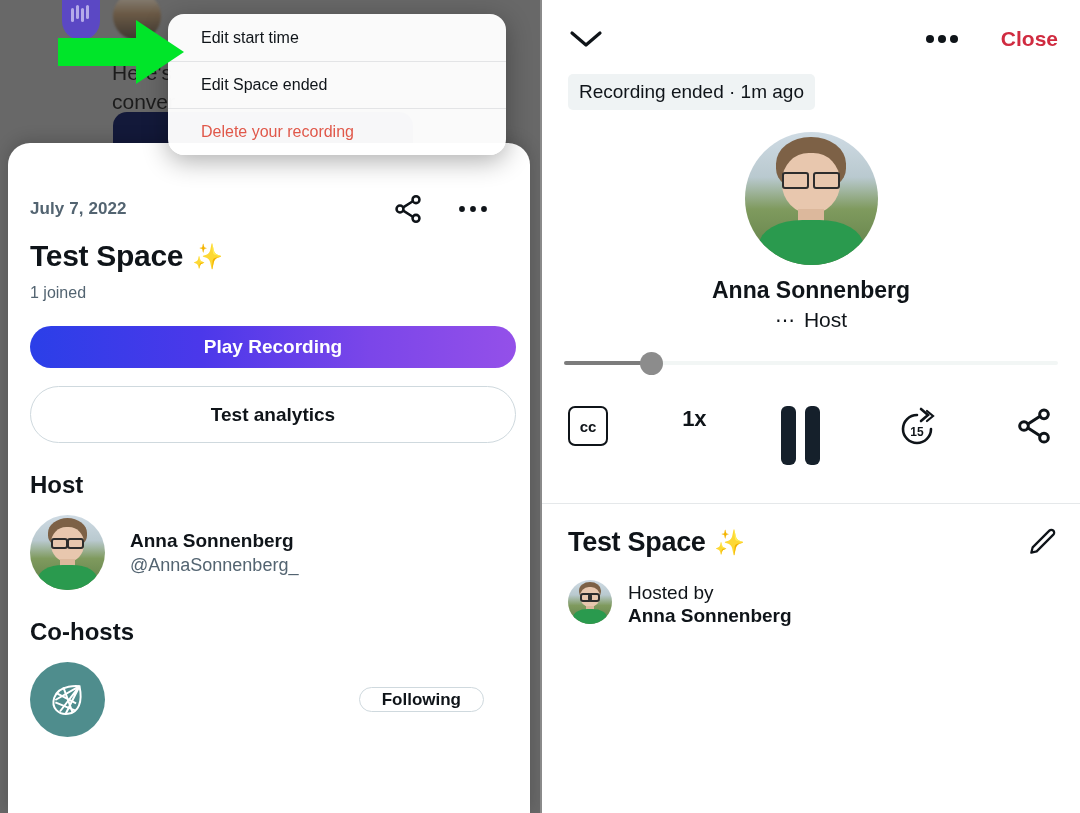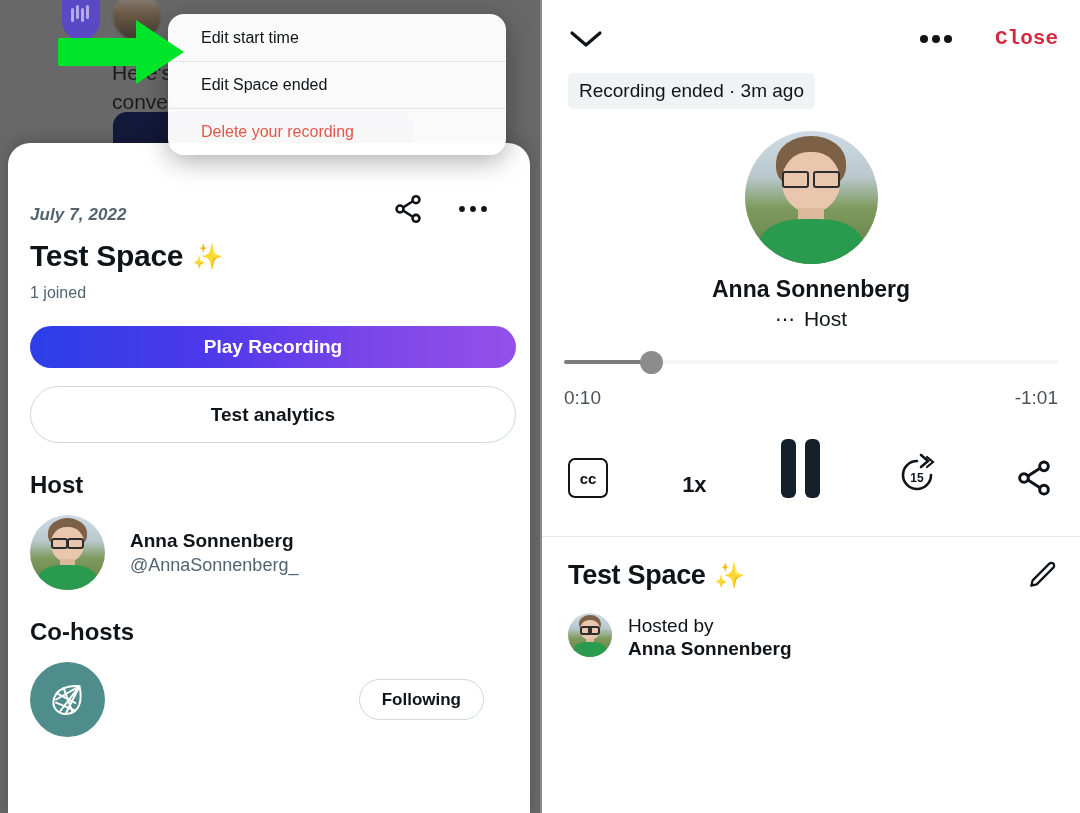--- a/index.html
+++ b/index.html
@@ -88,23 +88,22 @@
     position: absolute; left: 8px; top: 143px;
     width: 522px; height: 670px;
     background: #ffffff;
     border-radius: 22px 22px 0 0;
     box-shadow: 0 -3px 16px rgba(0,0,0,.18);
     z-index: 20;
     padding: 0 22px;
     overflow: hidden;
   }
   .sheet-top {
-    display: flex; align-items: flex-end; justify-content: space-between;
+    display: flex; align-items: center; justify-content: space-between;
     padding-top: 50px;
-    font-style: italic;
   }
   .sheet-date { font-size: 17px; color: #536471; font-weight: 600; letter-spacing: .1px; }
   .sheet-top-icons { display: flex; align-items: center; gap: 34px; padding-right: 20px; }
   .icon-btn { cursor: pointer; display: flex; align-items: center; justify-content: center; }
   .sheet-title {
     font-size: 30px; font-weight: bold; color: #0f1419;
     margin-top: 14px; letter-spacing: -0.3px;
     display: flex; align-items: center; gap: 9px;
   }
   .sparkle { font-size: 25px; }
@@ -128,21 +127,21 @@
   }
 
   .sect-head { font-size: 24px; font-weight: bold; color: #0f1419; margin-top: 28px; }
   .person-row { display: flex; align-items: center; margin-top: 16px; }
   .person-row .av { width: 75px; height: 75px; border-radius: 50%; overflow: hidden; flex: none; }
   .person-meta { margin-left: 25px; }
   .p-name { font-size: 19px; font-weight: bold; color: #0f1419; }
   .p-handle { font-size: 18px; color: #536471; margin-top: 3px; }
   .follow-btn {
     margin-left: auto; margin-right: 24px;
-    height: 41px; padding: 0 22px;
+    height: 25px; padding: 0 22px;
     border: 1px solid #cfd9de; border-radius: 21px;
     background: #fff; font-family: inherit;
     font-size: 17px; font-weight: bold; color: #0f1419; cursor: pointer;
   }
 
   
   .portrait { width: 100%; height: 100%; position: relative;
     background: linear-gradient(180deg,#cfdbe4 0%,#b9c9cf 34%,#7f9a5e 58%,#5d7d46 100%); }
   .portrait .hair { position: absolute; left: 24%; top: 4%; width: 52%; height: 40%;
     border-radius: 50% 50% 42% 42%; background: #7d6146; }
@@ -169,21 +168,21 @@
     background: #fff;
     border-left: 2px solid #8a8a8a;
   }
   .rp-topbar {
     display: flex; align-items: center; justify-content: space-between;
     padding: 27px 22px 0 26px;
   }
   .rp-right-grp { display: flex; align-items: center; gap: 42px; }
   #close-btn {
     font-size: 21px; font-weight: bold; color: #d02b40;
-    background: none; border: none; font-family: Liberation Mono, monospace; cursor: pointer;
+    background: none; border: none; font-family: Liberation Sans, sans-serif; cursor: pointer;
   }
   .rec-pill {
     display: inline-block; margin: 23px 0 0 26px;
     background: #eff3f4; border-radius: 5px;
     padding: 7px 11px;
     font-size: 19px; color: #0f1419;
   }
   .big-avatar {
     width: 133px; height: 133px; border-radius: 50%;
     overflow: hidden; margin: 22px auto 0 auto;
@@ -213,21 +212,21 @@
     width: 23px; height: 23px; border-radius: 50%;
     background: #8c8c8c; cursor: pointer; z-index: 13;
   }
   .time-row {
     display: flex; justify-content: space-between;
     margin: 12px 22px 0 22px;
     font-size: 19px; color: #4b5358;
   }
 
   .controls-row {
-    display: flex; align-items: flex-end; justify-content: space-between;
+    display: flex; align-items: flex-start; justify-content: space-between;
     margin: 30px 26px 0 26px;
   }
   .cc-box {
     width: 40px; height: 40px; border: 2.5px solid #0f1419; border-radius: 7px;
     display: flex; align-items: center; justify-content: center;
     font-size: 15px; font-weight: bold; color: #0f1419; cursor: pointer;
   }
   .speed-btn { font-size: 22px; font-weight: bold; color: #0f1419;
     background: none; border: none; font-family: inherit; cursor: pointer; }
   .pause-btn { display: flex; gap: 9px; cursor: pointer; }
@@ -358,21 +357,21 @@
           <svg width="34" height="10" viewBox="0 0 34 10">
             <circle cx="5" cy="5" r="4" fill="#0f1419"></circle>
             <circle cx="17" cy="5" r="4" fill="#0f1419"></circle>
             <circle cx="29" cy="5" r="4" fill="#0f1419"></circle>
           </svg>
         </span>
         <button id="close-btn">Close</button>
       </div>
     </div>
 
-    <div class="rec-pill">Recording ended · 3m ago</div>
+    <div class="rec-pill">Recording ended · 1m ago</div>
 
     <div class="big-avatar">
       <div class="portrait">
         <div class="hair"></div>
           <div class="face"></div>
           <div class="neck"></div>
         <div class="glass"></div>
           <div class="shirt"></div>
       </div>
     </div>
@@ -385,24 +384,20 @@
 
     
     
 
     <div class="scrub-wrap">
       <div class="scrub-track"></div>
       <div class="scrub-fill"></div>
       <div class="scrub-thumb"></div>
     </div>
 
-    <div class="time-row">
-      <span>0:10</span>
-      <span>-1:01</span>
-    </div>
 
     <div class="controls-row">
       <div class="cc-box">
         <span>cc</span>
       </div>
       <button class="speed-btn">1x</button>
       <div class="pause-btn">
           <i></i>
           <i></i>
         </div>

